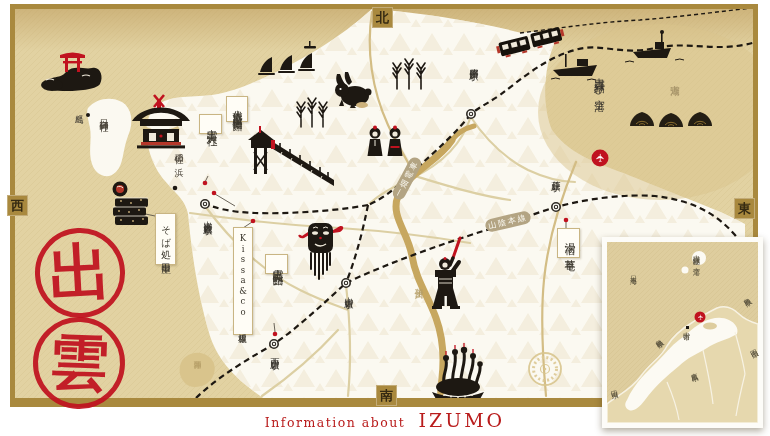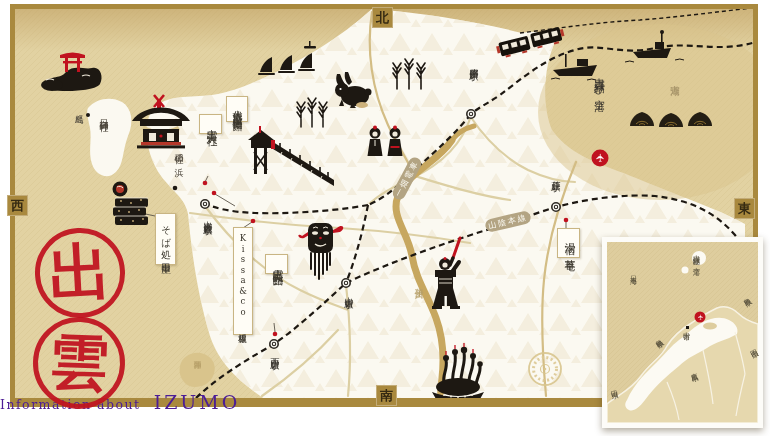--- a/index.html
+++ b/index.html
@@ -25,21 +25,21 @@
            box-shadow:inset 0 0 0 1px rgba(255,255,255,.3);}
   
   .sealc{position:absolute;border:5px solid #c0121f;border-radius:50%;color:#c0121f;
          display:flex;align-items:center;justify-content:center;font-weight:bold;
          opacity:.93;z-index:6;}
   
   #inset{position:absolute;left:602px;top:237px;width:161px;height:191px;background:#fdfcf8;
          box-shadow:0 3px 7px rgba(60,45,15,.4);z-index:8;overflow:hidden;}
   #inset .v{font-size:7px;color:#57503c;letter-spacing:1px;}
   
-  #caption{position:absolute;left:0;top:391px;width:100%;color:#4c1d95;}
+  #caption{position:absolute;left:0;top:409px;width:100%;text-align:center;color:#b91c1c;}
   #caption .pre{font-size:12.5px;letter-spacing:1.5px;}
   #caption .ttl{font-size:19px;letter-spacing:3px;margin-left:8px;}
 </style>
 </head>
 <body>
 
 <div id="poster">
 
   <div id="map">
 

